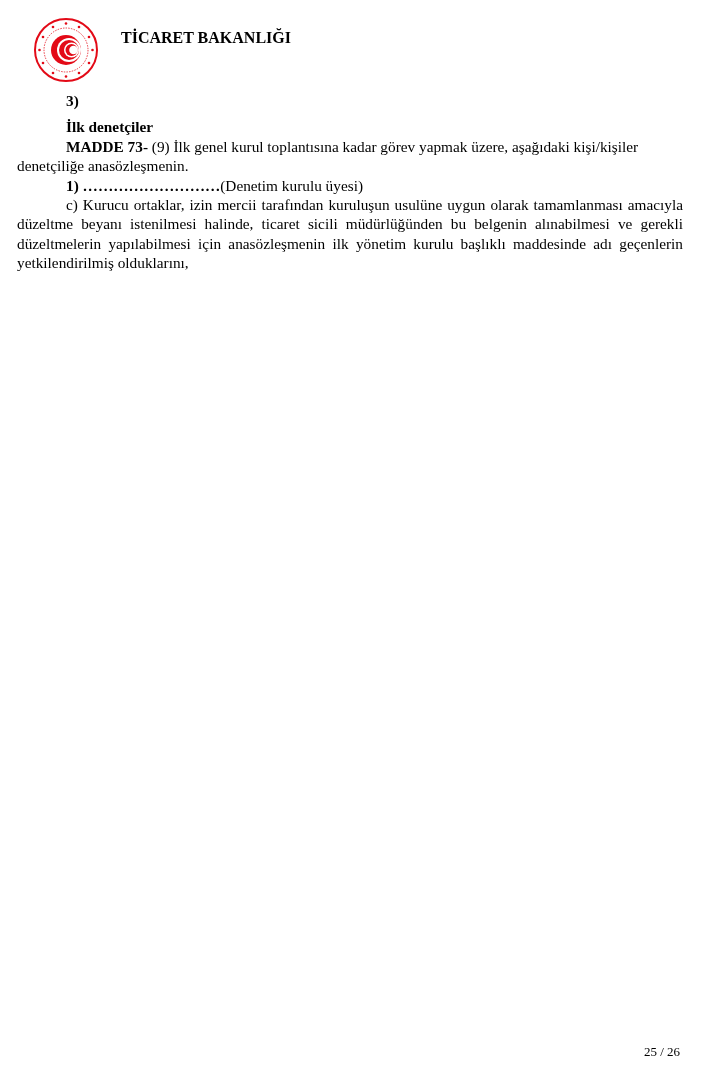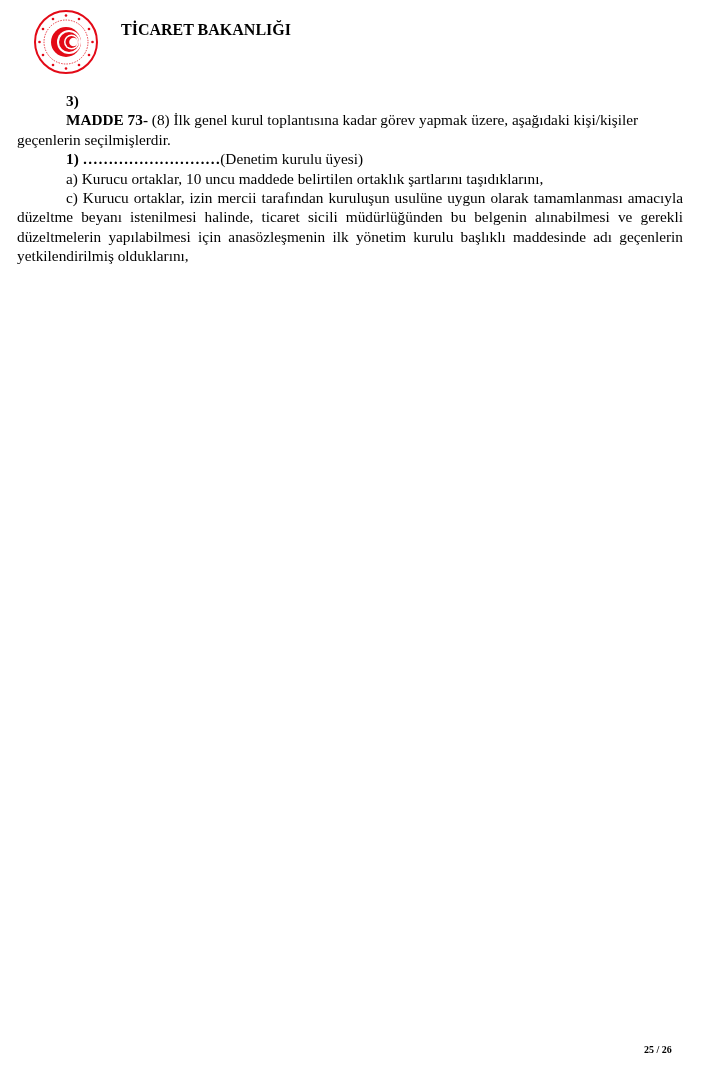--- a/index.html
+++ b/index.html
@@ -11,21 +11,21 @@
       width: 723px;
       height: 1080px;
       position: relative;
       overflow: hidden;
       font-family: "Liberation Serif", serif;
       color: #000;
     }
     .header {
       position: absolute;
       left: 0;
-      top: 4px;
+      top: 12px;
       width: 580px;
       height: 80px;
       text-align: center;
     }
     .logo {
       position: absolute;
       left: 33px;
       top: 5px;
       width: 66px;
       height: 66px;
@@ -50,22 +50,22 @@
       margin: 0;
       text-align: justify;
     }
     .ind { text-indent: 49px; }
     .gap { margin-top: 7px !important; }
     .b { font-weight: bold; }
     .page-num {
       position: absolute;
       left: 644px;
       top: 1044px;
-      font-size: 10px;
-      font-weight: bold;
+      font-size: 13px;
+      font-weight: normal;
     }
   </style>
 </head>
 <body>
 
 <div class="header">
   <svg class="logo" viewBox="0 0 66 66">
     <circle cx="33" cy="33" r="31" fill="#fff" stroke="#e30a17" stroke-width="2"></circle>
     <circle cx="33" cy="33" r="22" fill="none" stroke="#e30a17" stroke-width="0.8" stroke-dasharray="1.5 1.2"></circle>
     <g fill="#e30a17">
@@ -90,22 +90,22 @@
     <circle cx="40.5" cy="33" r="4.3" fill="#fff"></circle>
   </svg>
   <div class="header-text">
     <div>TİCARET BAKANLIĞI</div>
   </div>
 </div>
 
 <div class="content">
   <p class="ind b">3)</p>
 
-  <p class="ind"><span class="b">MADDE 73-</span><span> (8) İlk genel kurul toplantısına kadar görev yapmak üzere, aşağıdaki kişi/kişiler</span></p>
-  <p>geçenlerin seçilmişlerdir.</p>
+  <p class="ind b gap" style="margin-top:10px">İlk denetçiler</p>
+  <p class="ind"><span class="b">MADDE 73-</span><span> (9) İlk genel kurul toplantısına kadar görev yapmak üzere, aşağıdaki kişi/kişiler</span></p>
+  <p>denetçiliğe anasözleşmenin.</p>
 
   <p class="ind"><span class="b">1) </span><span class="b">………………………</span><span>(Denetim kurulu üyesi)</span></p>
 
-  <p class="ind">a) Kurucu ortaklar, 10 uncu maddede belirtilen ortaklık şartlarını taşıdıklarını,</p>
   <p class="ind">c) Kurucu ortaklar, izin mercii tarafından kuruluşun usulüne uygun olarak tamamlanması amacıyla düzeltme beyanı istenilmesi halinde, ticaret sicili müdürlüğünden bu belgenin alınabilmesi ve gerekli düzeltmelerin yapılabilmesi için anasözleşmenin ilk yönetim kurulu başlıklı maddesinde adı geçenlerin yetkilendirilmiş olduklarını,</p>
 </div>
 
 <div class="page-num">25 / 26</div>
 
 </body></html>

